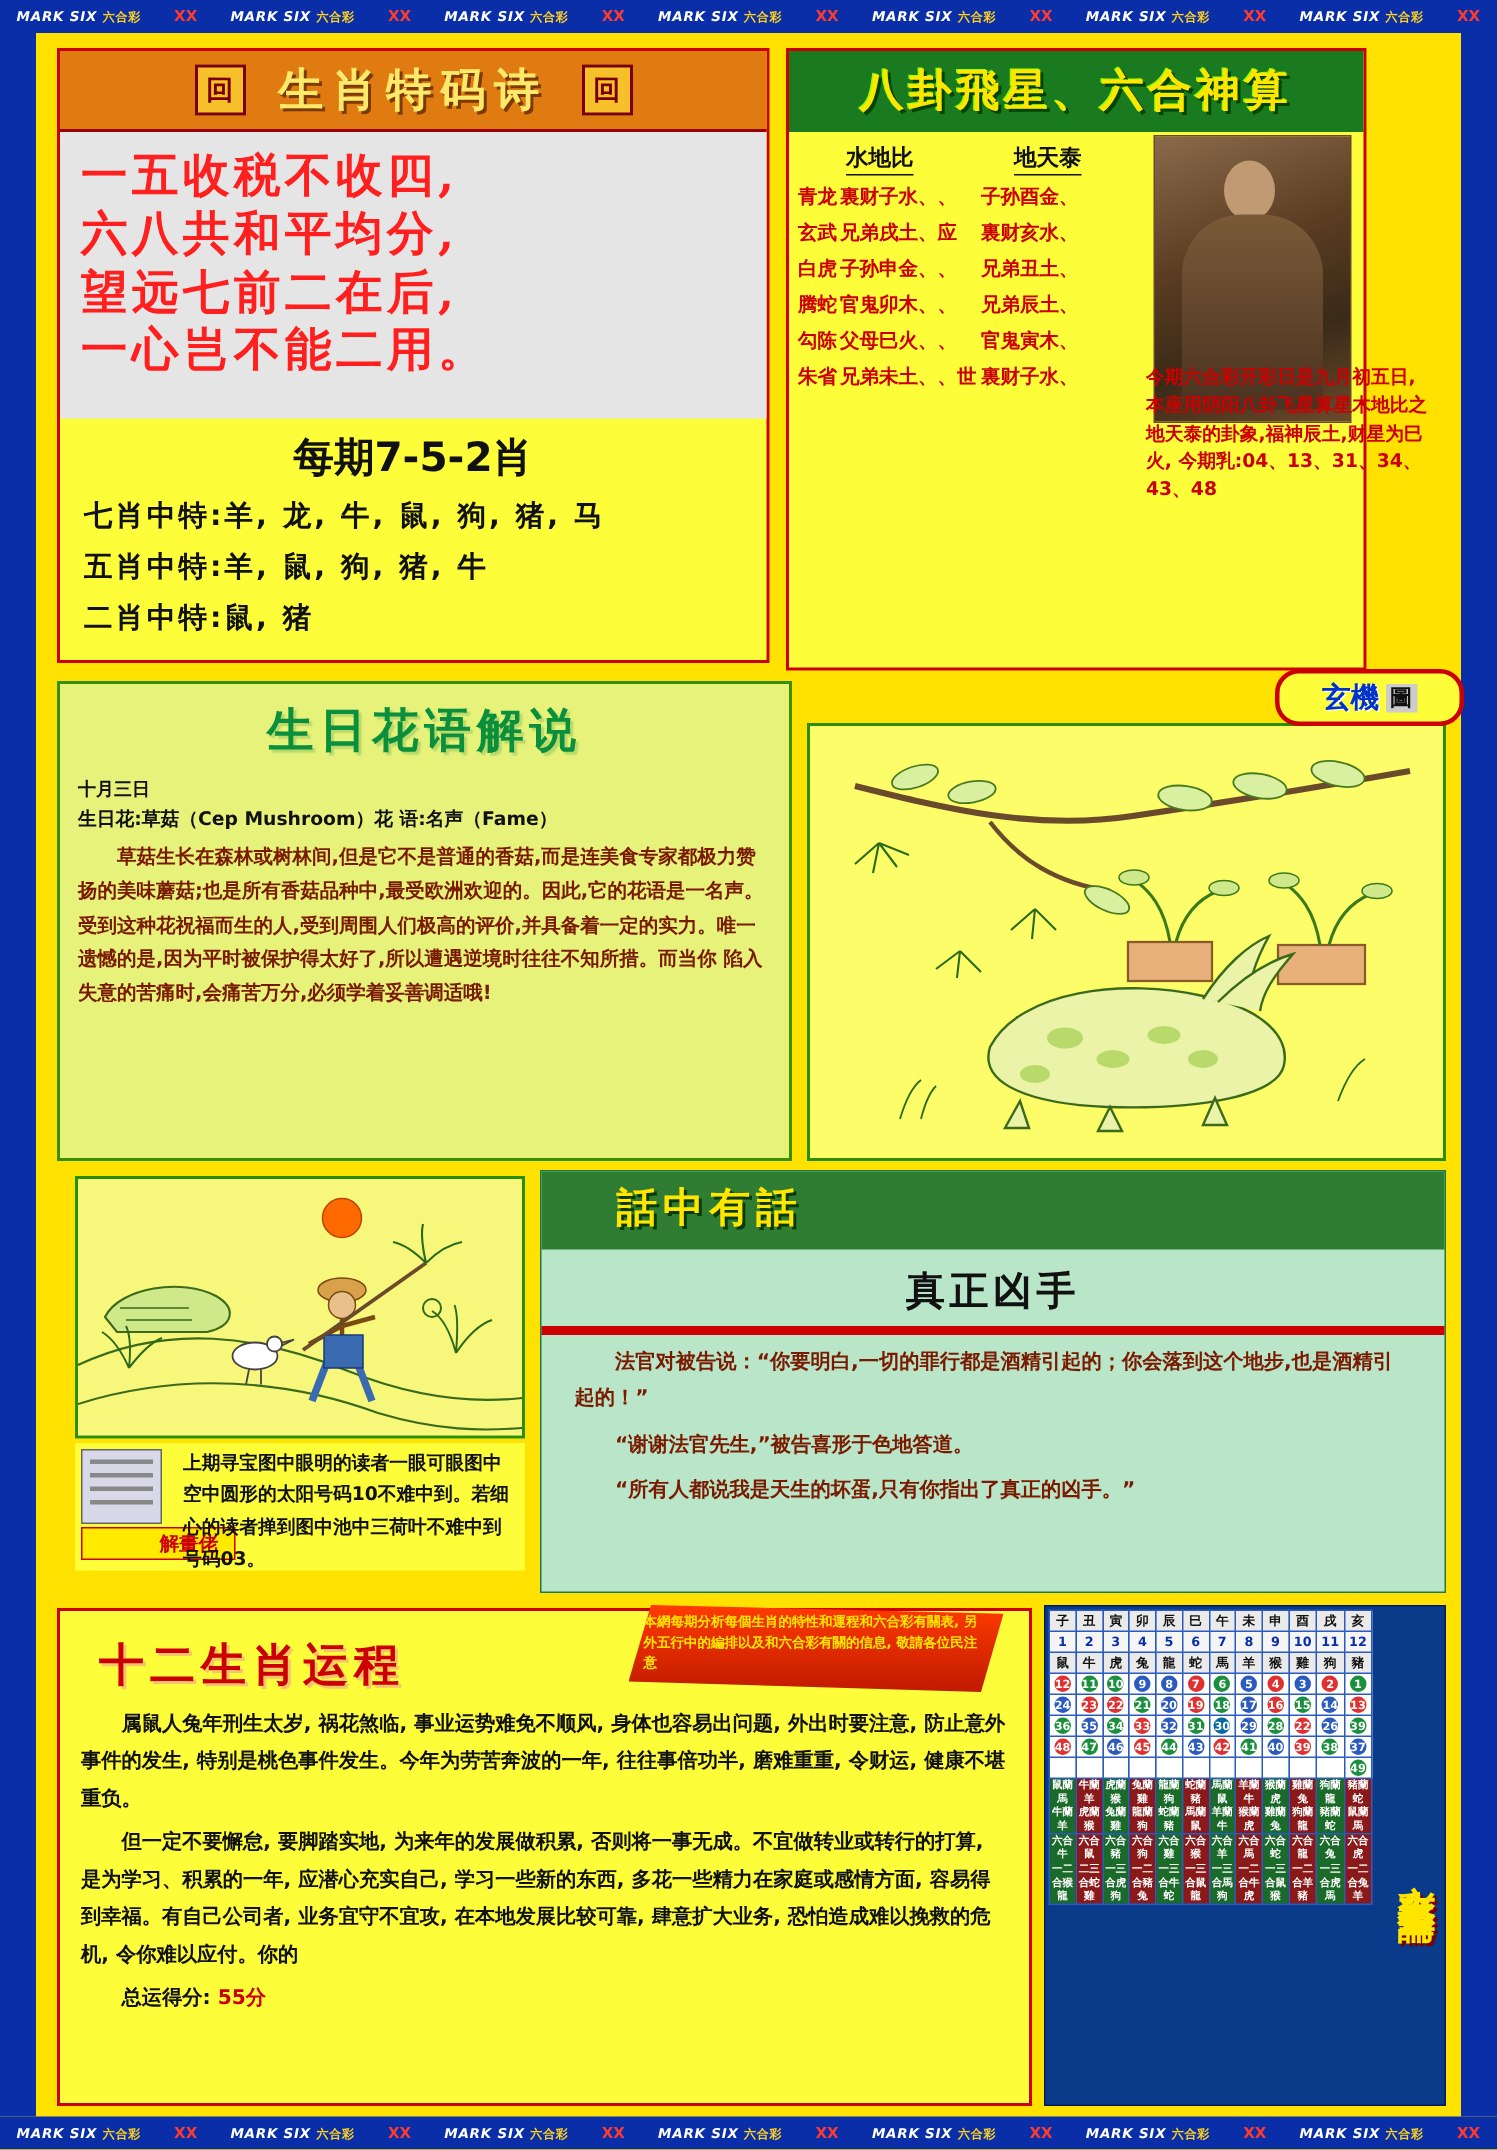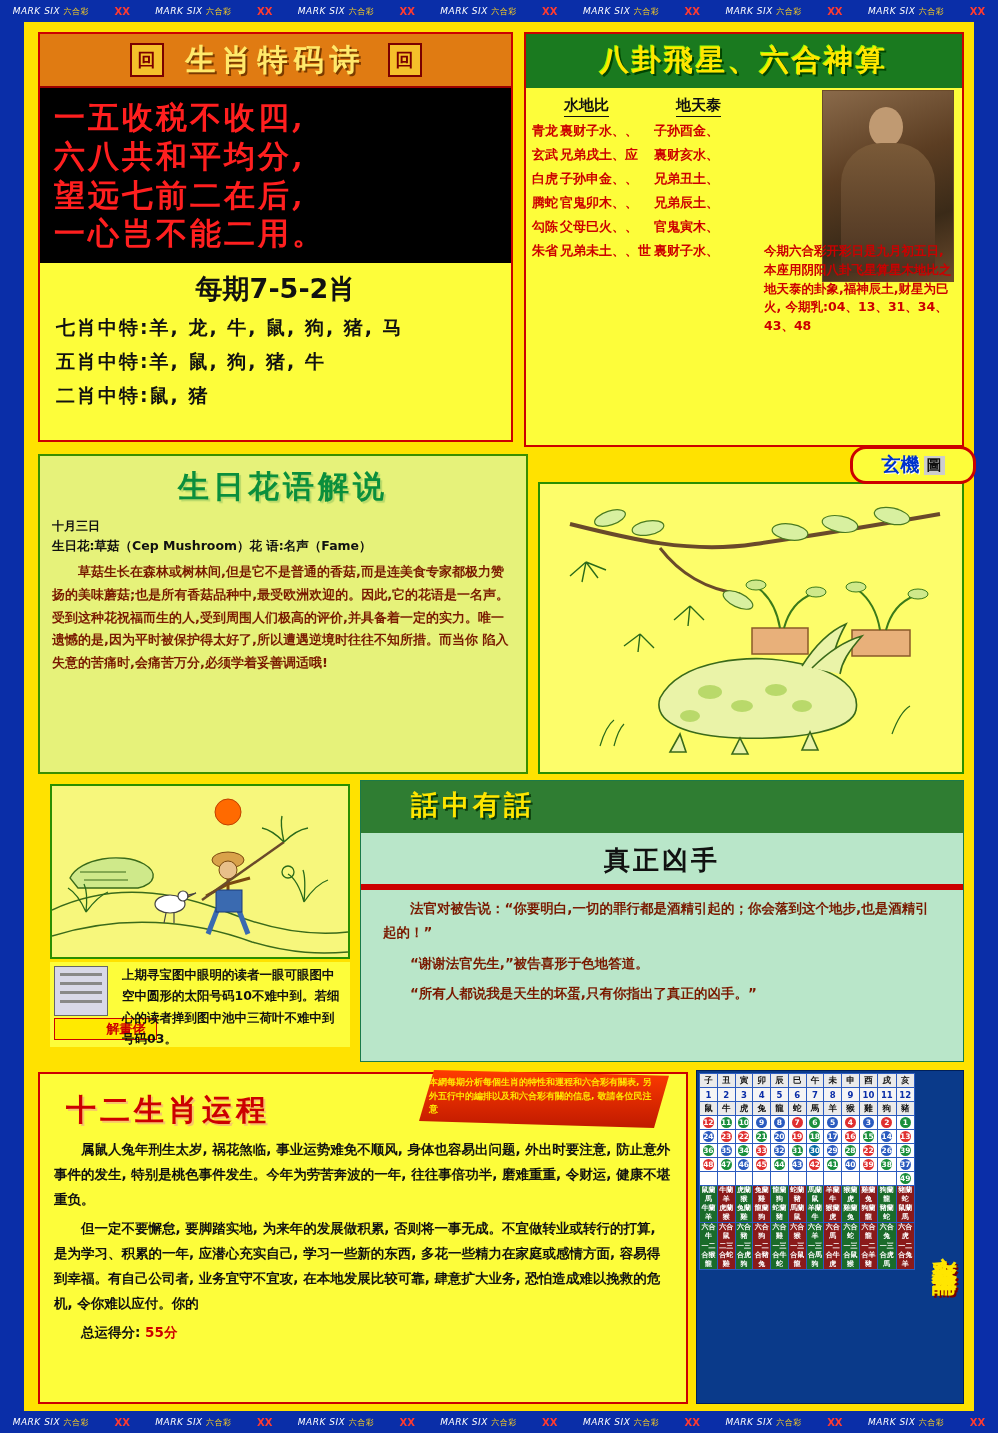--- a/index.html
+++ b/index.html
@@ -13,21 +13,21 @@
   
   .band{
     position:absolute;left:0;width:998px;height:22px;
     background:#0a2ea8;
     display:flex;align-items:center;justify-content:space-around;
     overflow:hidden;
   }
   .band.top{top:0;}
   .band.bottom{bottom:0;}
   .band .mk{
-    color:#fff;font-size:9px;font-weight:normal;font-style:italic;
+    color:#fff;font-size:9px;font-weight:bold;font-style:italic;
     white-space:nowrap;letter-spacing:0.5px;
   }
   .band .mk .cn{color:#ffd21e;font-style:normal;font-size:8px;}
   .band .xx{color:#ff3b30;font-weight:bold;font-size:10px;}
   .side{
     position:absolute;top:22px;width:24px;height:1389px;
     background:#0a2ea8;
     overflow:hidden;
   }
   .side.left{left:0;}
@@ -52,36 +52,36 @@
   }
   #poem .hdr .sq{
     width:30px;height:30px;border:2px solid #7a0000;background:#f5c02a;
     color:#7a0000;font-size:18px;font-weight:bold;display:flex;align-items:center;justify-content:center;
   }
   #poem .hdr .t{
     color:#ffe96b;font-size:30px;font-weight:bold;letter-spacing:6px;
     text-shadow:2px 2px 0 #7a3a00;
   }
   #poem .verse{
-    background:#000000;padding:10px 14px 10px;
+    background:#e5e5e5;padding:10px 14px 26px;
   }
   #poem .verse div{
     color:#ff1f1f;font-size:31px;font-weight:bold;letter-spacing:3px;line-height:1.25;
     font-family:"DejaVu Serif","Liberation Serif",serif;
   }
   #poem .sub{
     text-align:center;color:#111;font-size:27px;font-weight:bold;margin:8px 0 4px;
   }
   #poem .row{
     color:#111;font-size:19px;font-weight:bold;padding:4px 16px;letter-spacing:2px;
   }
 
   
   #bagua{
-    left:500px;top:10px;width:440px;height:415px;
+    left:500px;top:10px;width:387px;height:415px;
     background:#fdfd3a;border:2px solid #c00;
   }
   #bagua .hdr{
     height:54px;background:#1a7a1f;
     display:flex;align-items:center;justify-content:center;
   }
   #bagua .hdr .t{
     color:#ffe600;font-size:29px;font-weight:bold;letter-spacing:3px;
     text-shadow:2px 2px 0 #004400, -1px -1px 0 #9f0;
   }

